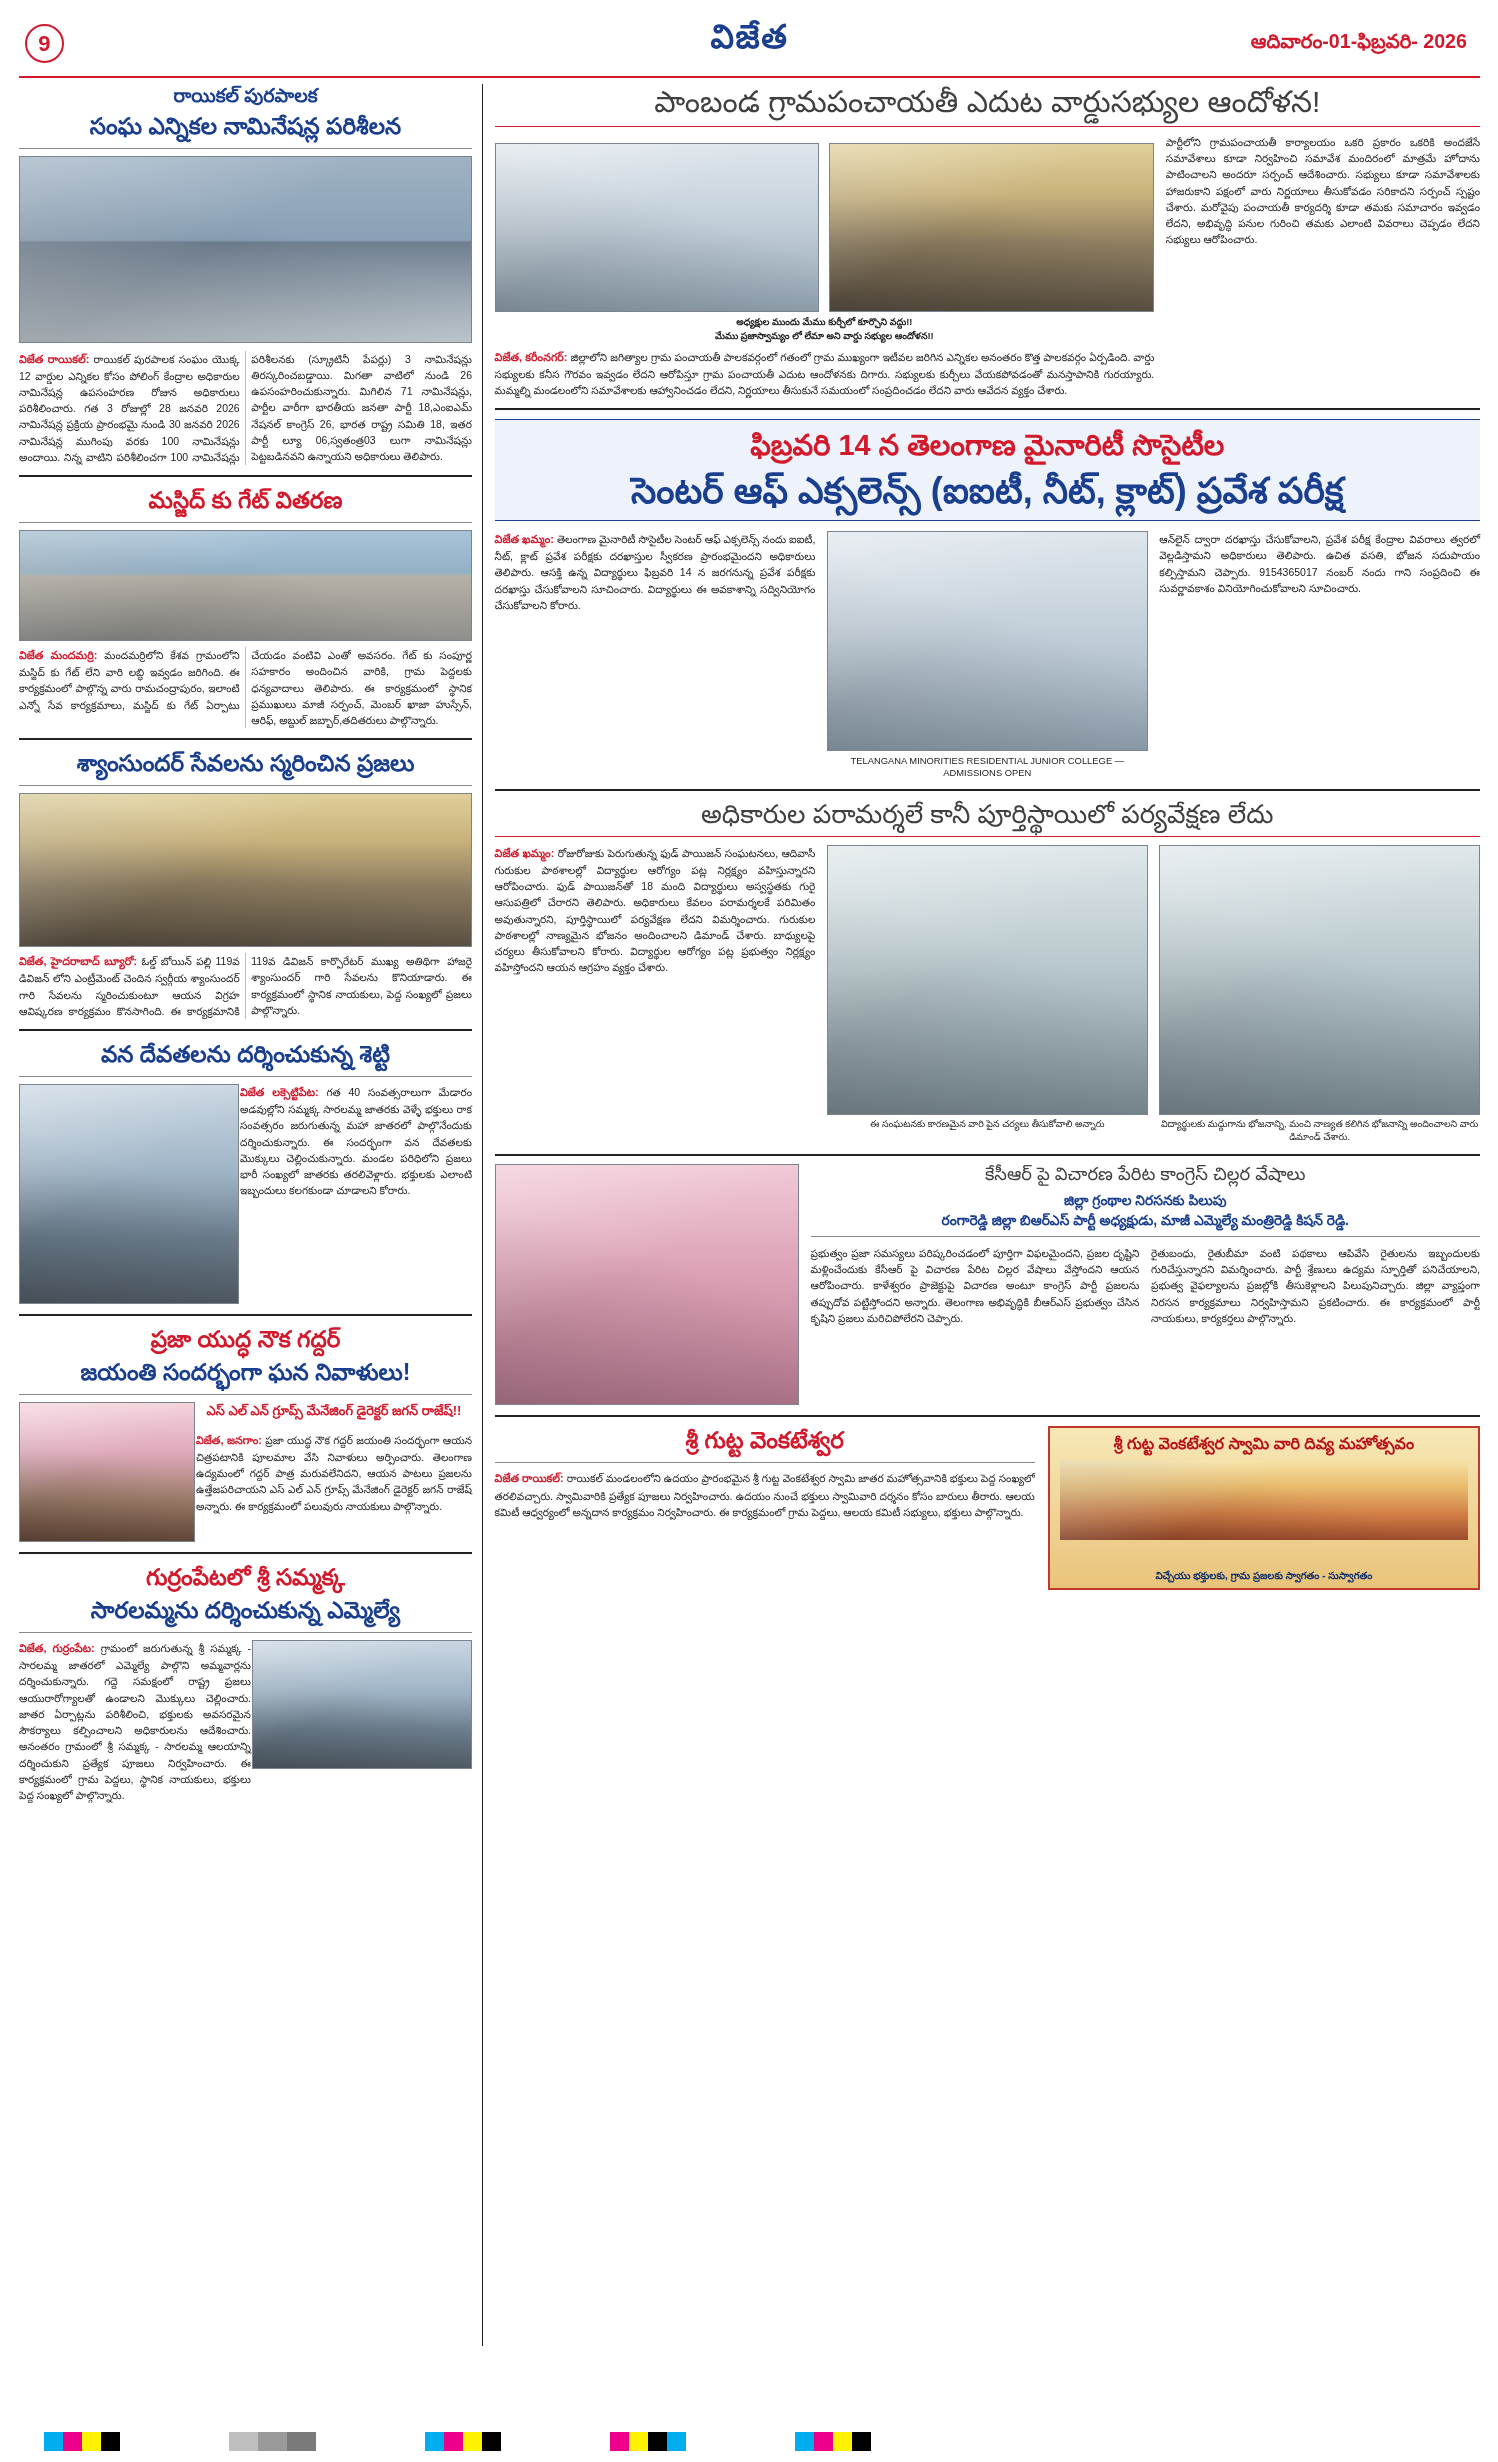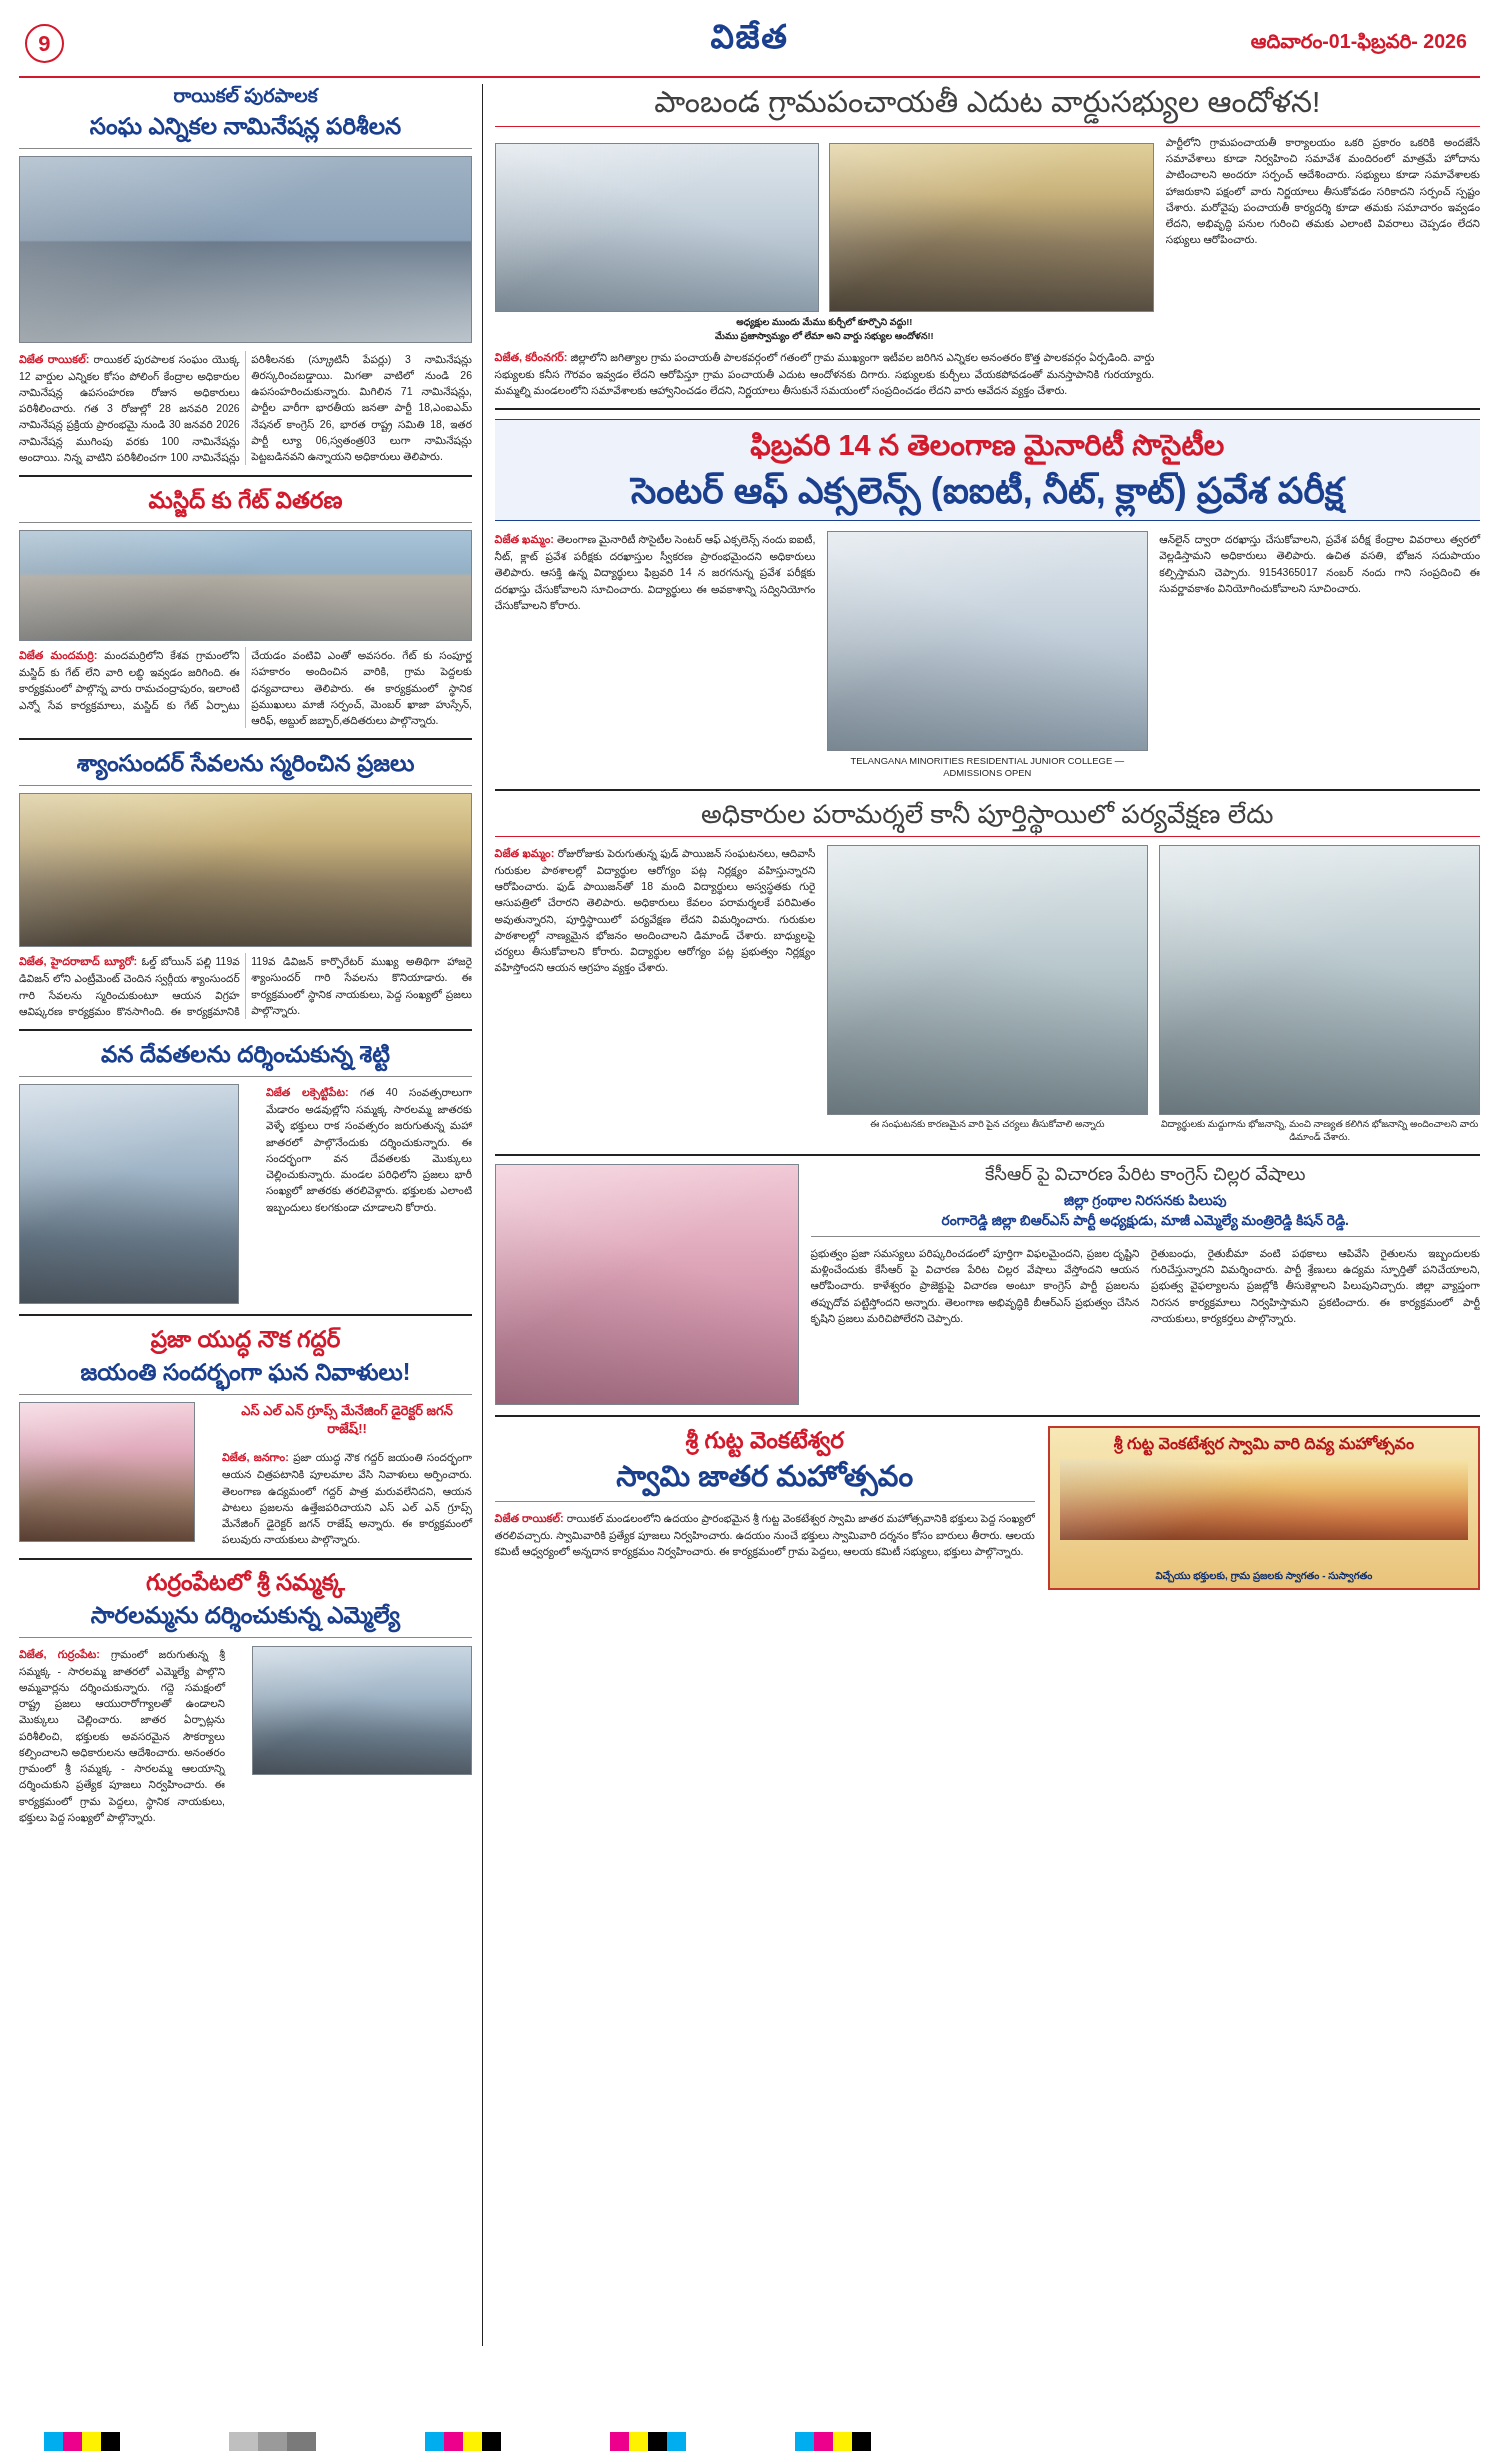--- a/index.html
+++ b/index.html
@@ -149,21 +149,21 @@
   }
 
   
   .two-col-text {
     column-count: 2;
     column-gap: 11.6px;
     column-rule: 0.7px solid #bbb;
   }
   .left-split {
     display: flex;
-    gap: 27px;
+    gap: 1px;
     justify-content: space-between;
   }
   .left-split .img-part { flex: none; }
   .left-split .txt-part { flex: 1; }
 
   
   .box-headline-red {
     color: #404040;
     font-size: 30px;
     font-weight: normal;
@@ -433,21 +433,20 @@
           </div>
         </div>
       </div>
 
       <hr class="rule-bold">
 
       <div class="arti">
         <div style="display:flex;gap:13px;align-items:flex-start">
           <div style="flex:1.25">
             <div class="hl hl-md hl-red">శ్రీ గుట్ట వెంకటేశ్వర</div>
-            <div class="hl hl-lg" style="margin-top:2.9px">స్వామి జాతర మహోత్సవం</div>
             <hr class="rule-thin">
             <div class="body-txt">
               <span class="byline">విజేత రాయికల్:</span>
               <span>రాయికల్ మండలంలోని ఉదయం ప్రారంభమైన శ్రీ గుట్ట వెంకటేశ్వర స్వామి జాతర మహోత్సవానికి భక్తులు పెద్ద సంఖ్యలో తరలివచ్చారు. స్వామివారికి ప్రత్యేక పూజలు నిర్వహించారు. ఉదయం నుంచే భక్తులు స్వామివారి దర్శనం కోసం బారులు తీరారు. ఆలయ కమిటీ ఆధ్వర్యంలో అన్నదాన కార్యక్రమం నిర్వహించారు. ఈ కార్యక్రమంలో గ్రామ పెద్దలు, ఆలయ కమిటీ సభ్యులు, భక్తులు పాల్గొన్నారు.</span>
             </div>
           </div>
           <div style="flex:1">
             <div class="temple-ad" style="height:160px">
               <div class="temple-ad-title">శ్రీ గుట్ట వెంకటేశ్వర స్వామి వారి దివ్య మహోత్సవం</div>
               <div class="photo ph-temple" style="height:80px;margin:5.8px 10px 0 10px;border:none"></div>

